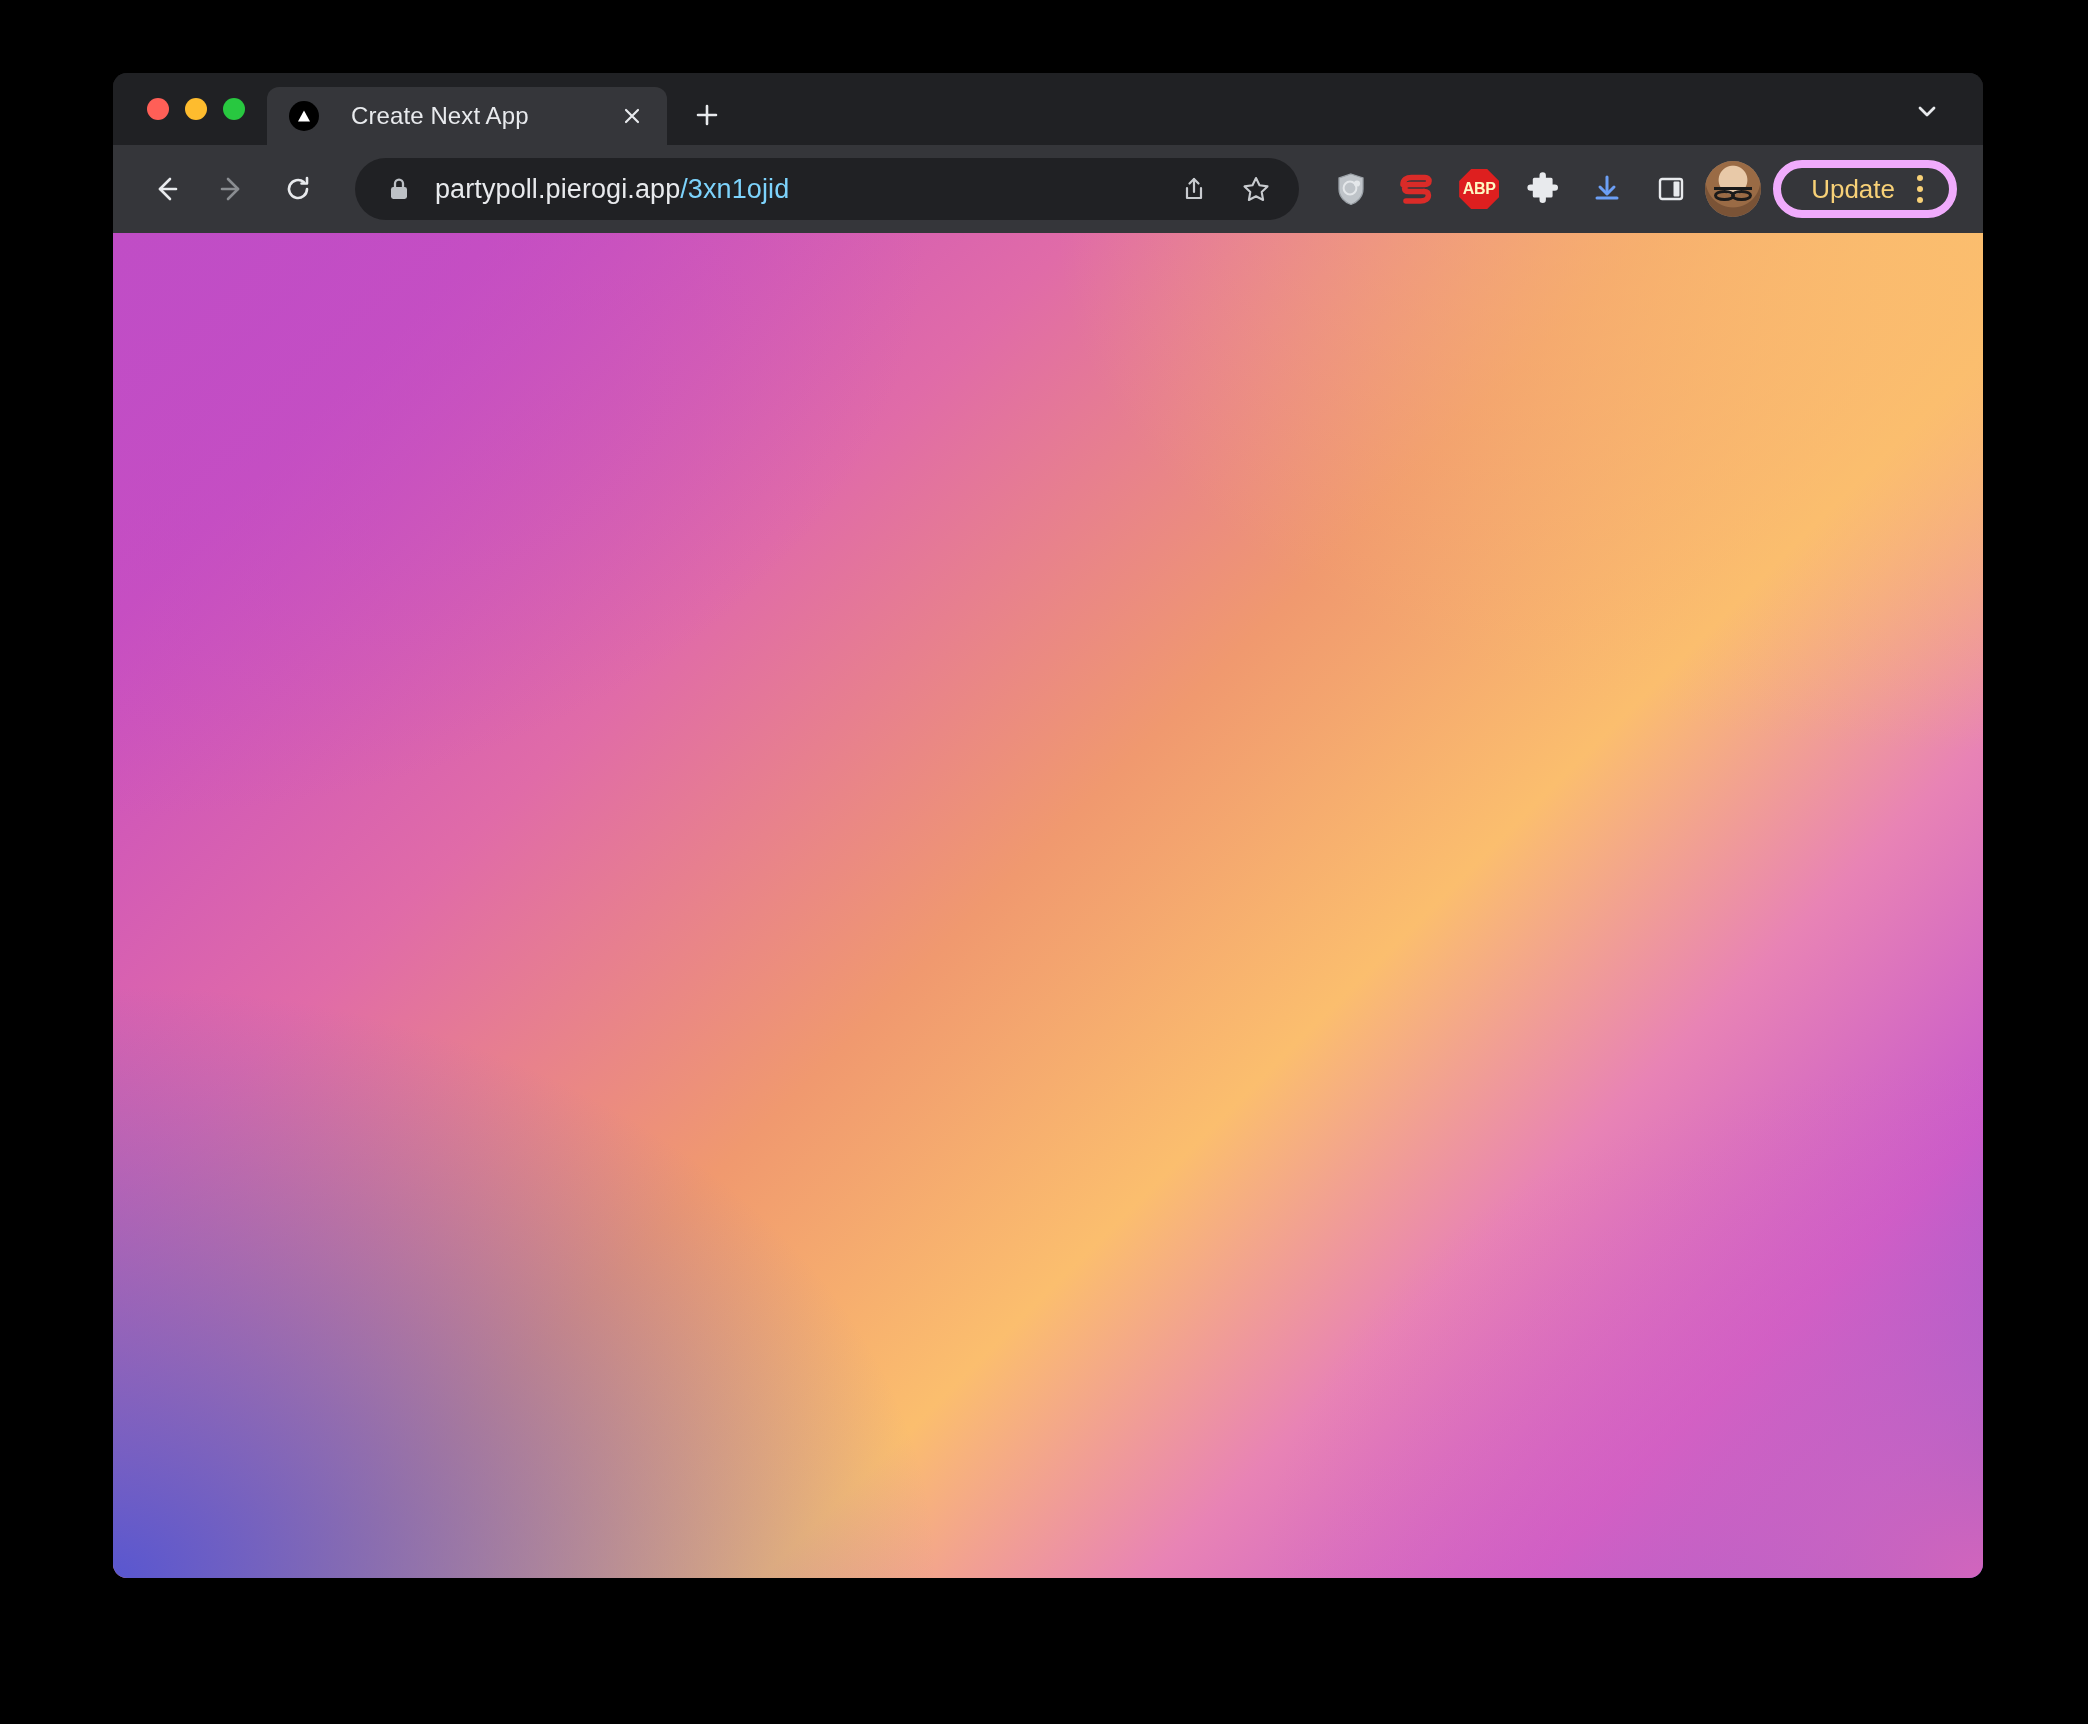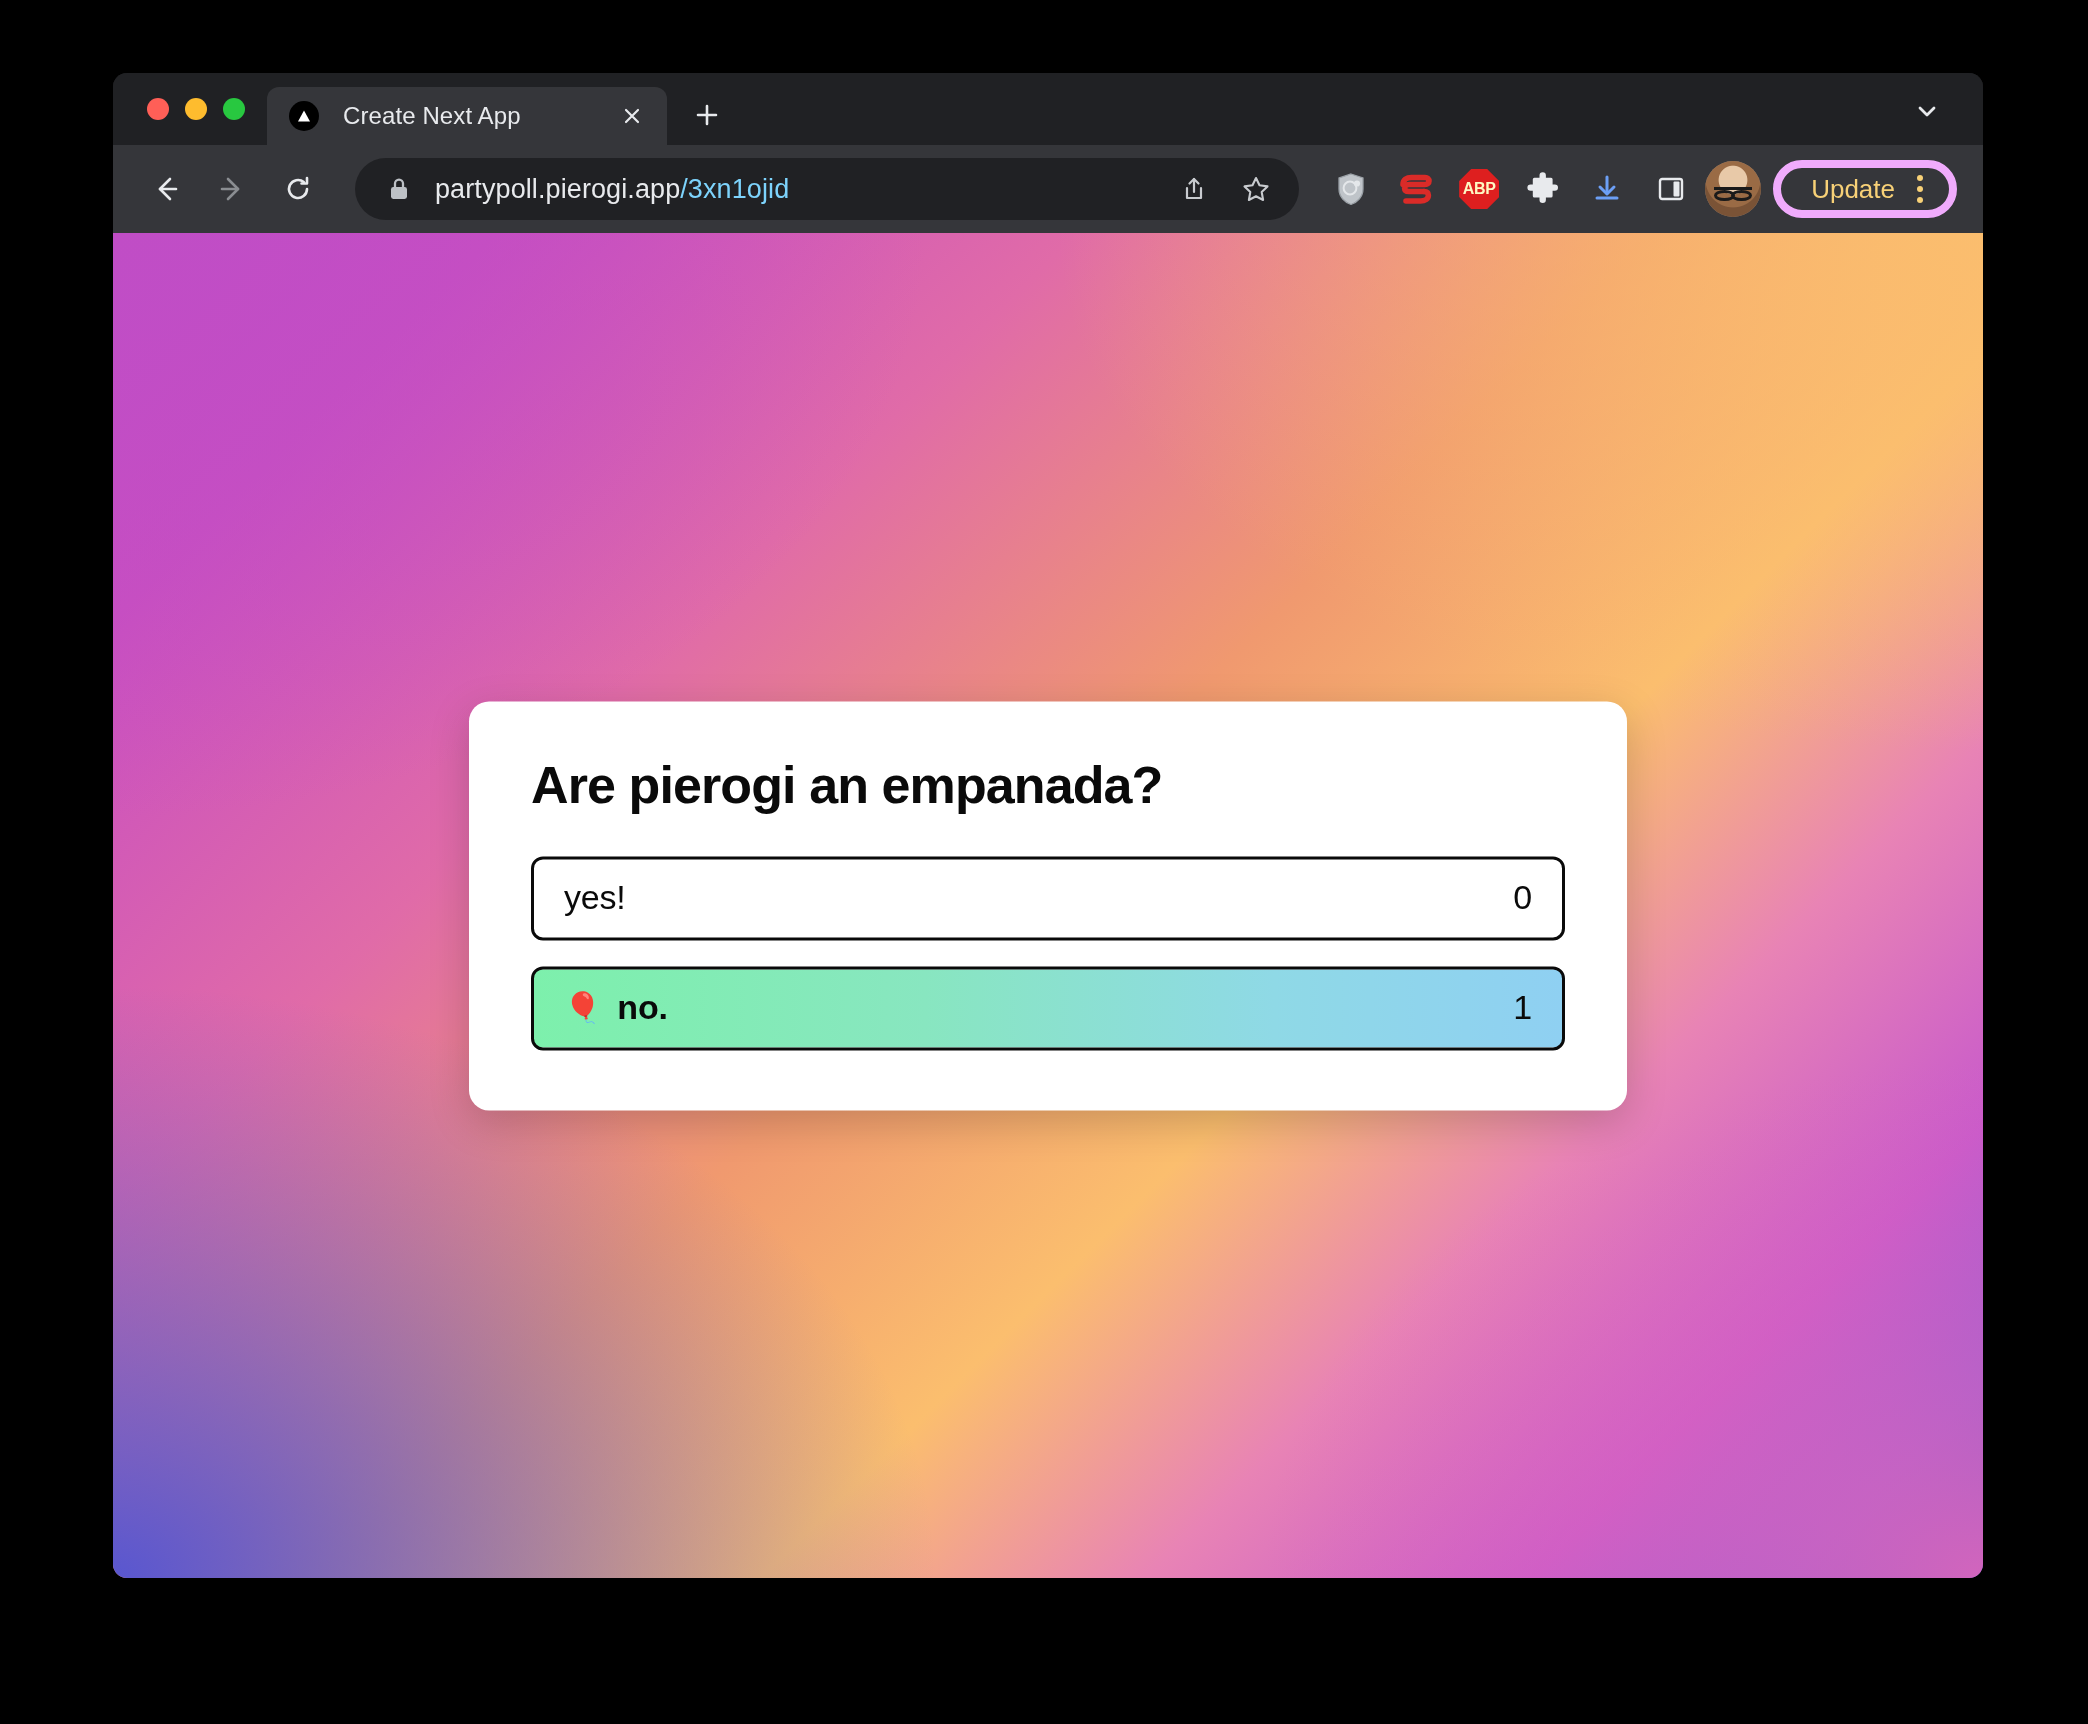--- a/index.html
+++ b/index.html
@@ -52,21 +52,21 @@
   .dot-max   { background: #28C840; }
 
   #tab-active {
     height: 58px;
     width: 400px;
     background: #35363A;
     border-radius: 12px 12px 0 0;
     display: flex;
     align-items: center;
     padding: 0 18px 0 22px;
-    gap: 24px;
+    gap: 32px;
     position: relative;
   }
 
   #tab-favicon {
     width: 30px; height: 30px;
     border-radius: 50%;
     background: #000;
     display: flex;
     align-items: center;
     justify-content: center;
@@ -498,32 +498,14 @@
         <span></span>
           <span></span>
           <span></span>
       </span>
     </div>
   </div>
 
   <div id="page-viewport">
     <div id="page-bg-overlay"></div>
 
-    <div id="poll-card">
-      <div id="poll-question">Are pierogi an empanada?</div>
-
-      <div class="poll-option">
-        <span class="opt-left">
-          <span class="opt-label">yes!</span>
-        </span>
-        <span class="opt-count">0</span>
-      </div>
-
-      <div class="poll-option voted">
-        <span class="opt-left">
-          <span class="opt-emoji">🎈</span>
-          <span class="opt-label">no.</span>
-        </span>
-        <span class="opt-count">1</span>
-      </div>
-    </div>
   </div>
 </div>
 
 </body></html>

